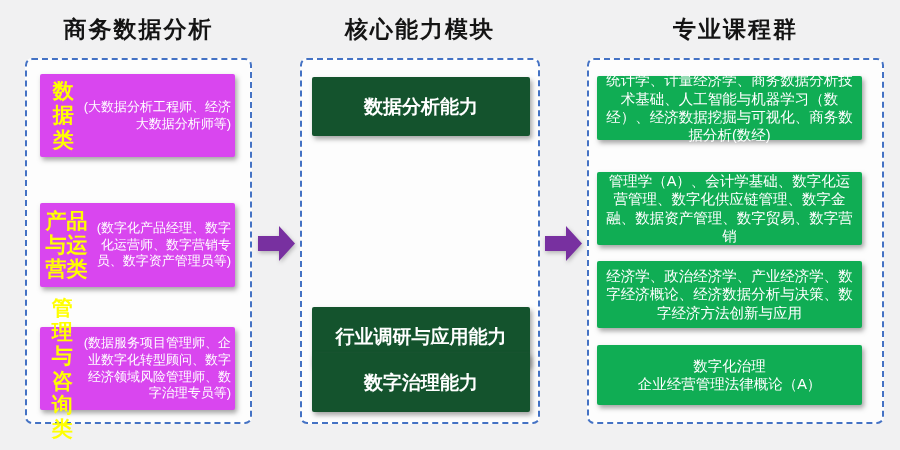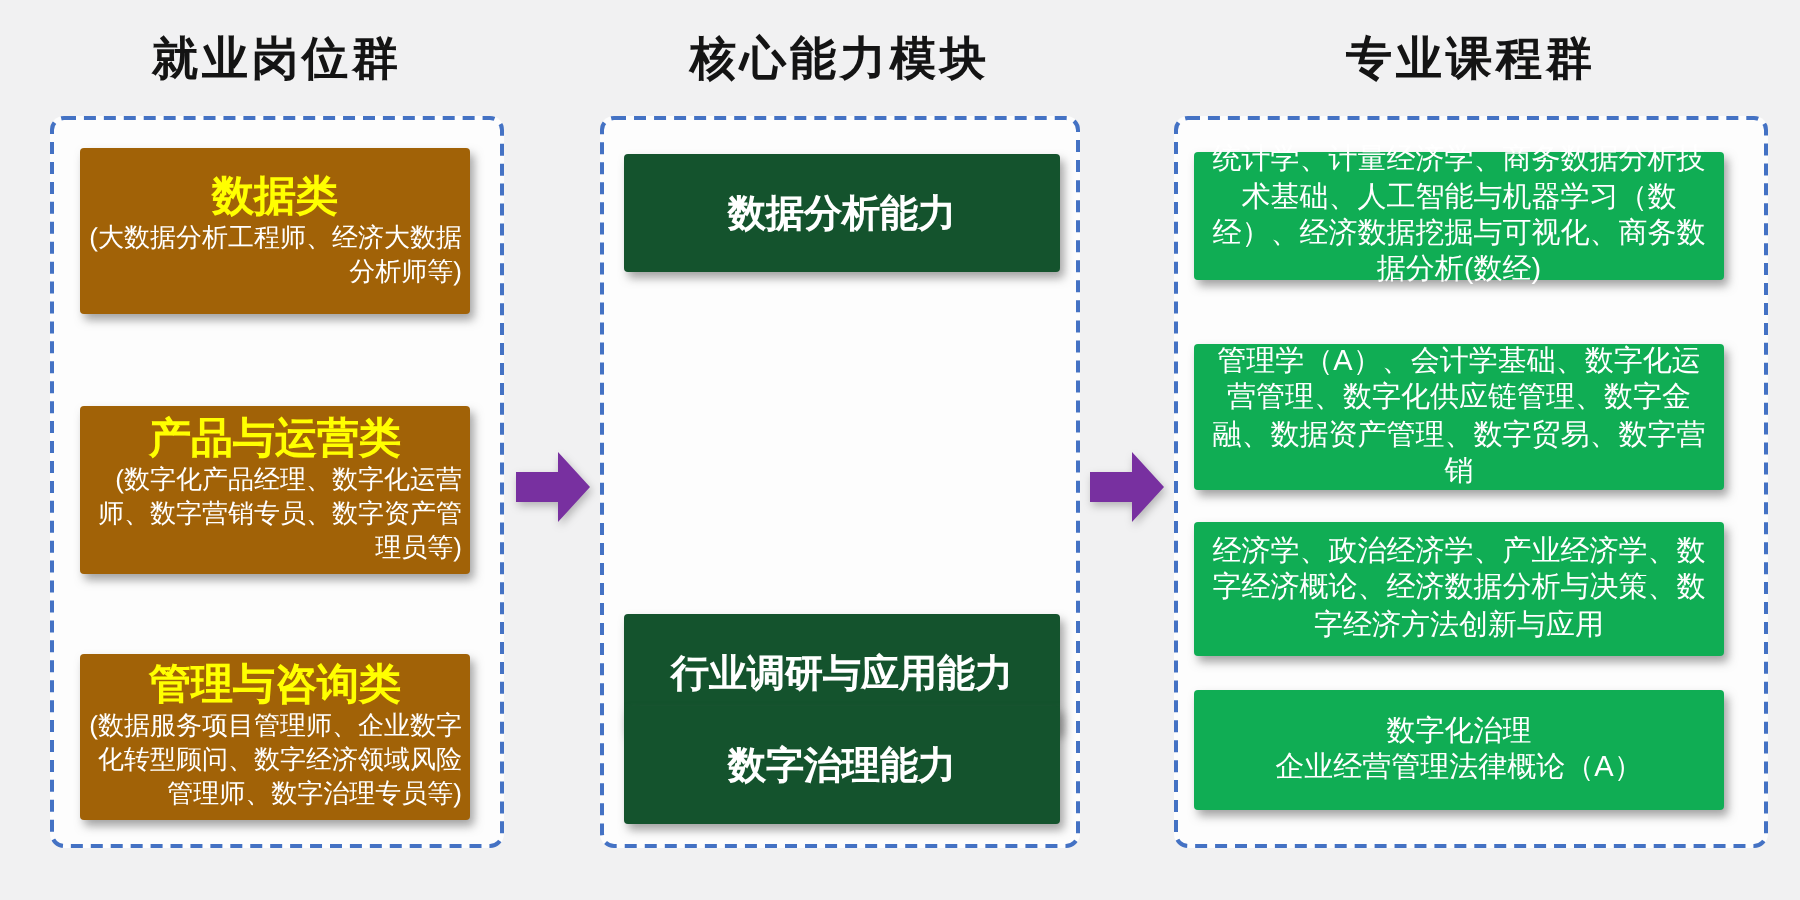--- a/index.html
+++ b/index.html
@@ -34,25 +34,24 @@
     border-radius: 7px;
   }
   #panel-jobs      { left: 25px;  width: 227px; }
   #panel-abilities { left: 300px; width: 240px; }
   #panel-courses   { left: 587px; width: 297px; }
 
   .job-box {
     position: absolute;
     left: 13px;
     width: 195px;
-    background: #a16207;
+    background: #d946ef;
     border-radius: 2px;
     box-shadow: 2px 3px 5px rgba(90,90,90,0.55);
     display: flex;
-    flex-direction: column;
     justify-content: center;
     align-items: center;
     padding: 2px 4px;
   }
   .job-box .job-heading {
     color: #FFFF00;
     font-weight: bold;
     font-size: 21px;
     line-height: 1.15;
     text-align: center;
@@ -121,21 +120,21 @@
   }
   #arrow-1 { left: 258px; }
   #arrow-2 { left: 545px; }
   .flow-arrow svg { display: block; width: 100%; height: 100%; }
 </style>
 </head>
 <body>
 
 <div class="canvas">
 
-  <div class="col-title" id="title-jobs">就业岗位群</div>
+  <div class="col-title" id="title-jobs">商务数据分析</div>
   <div class="col-title" id="title-abilities">核心能力模块</div>
   <div class="col-title" id="title-courses">专业课程群</div>
 
   <div class="panel" id="panel-jobs">
     <div class="job-box" id="job-box-1">
       <div class="job-heading">数据类</div>
       <div class="job-detail">(大数据分析工程师、经济大数据分析师等)</div>
     </div>
     <div class="job-box" id="job-box-2">
       <div class="job-heading">产品与运营类</div>

